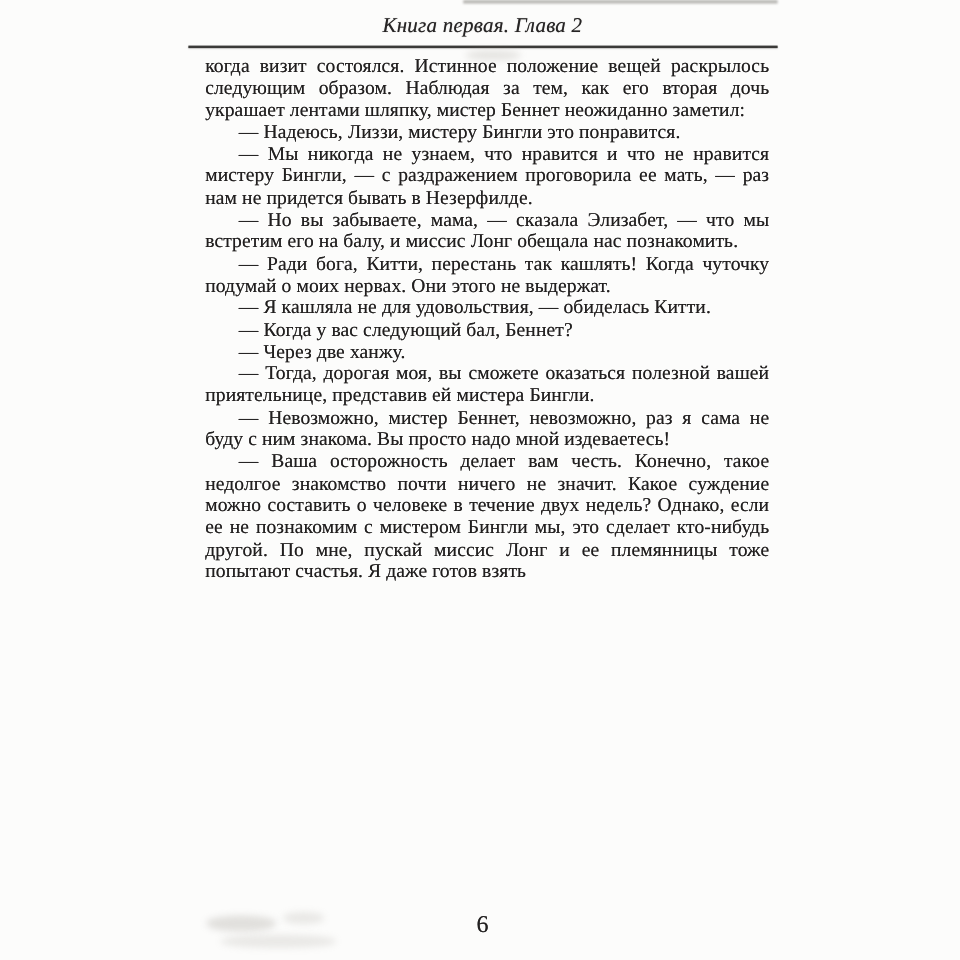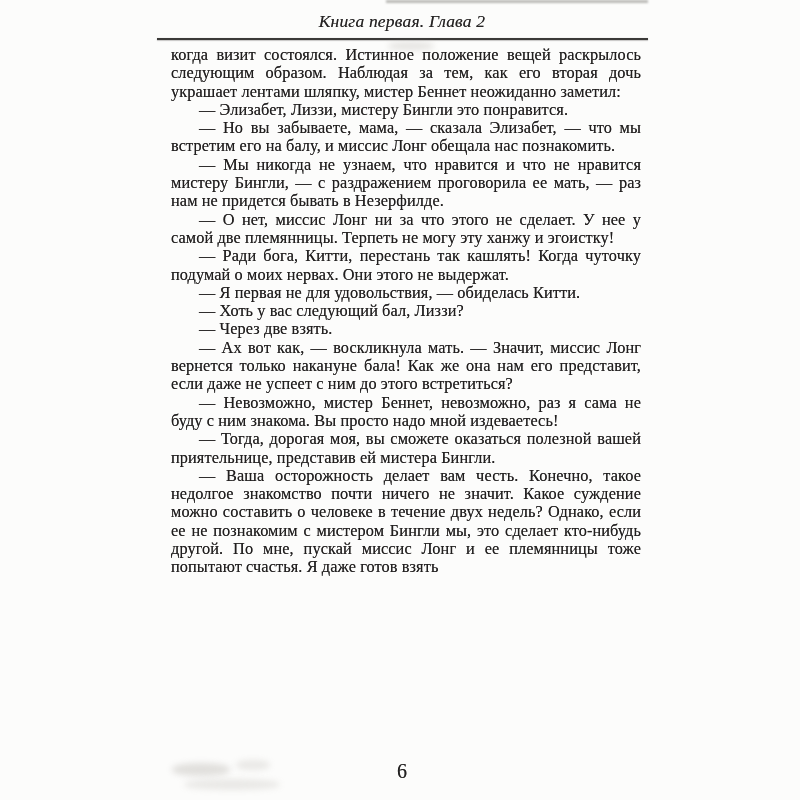--- a/index.html
+++ b/index.html
@@ -93,31 +93,29 @@
 
   <div class="artifact artifact-top-edge"></div>
 
   <div class="running-header">Книга первая. Глава 2</div>
 
   <div class="header-rule"></div>
   <div class="artifact artifact-header-smudge"></div>
 
   <main class="text-block">
     <p class="no-indent">когда визит состоялся. Истинное положение вещей рас­крылось следующим образом. Наблюдая за тем, как его вторая дочь украшает лентами шляпку, мистер Беннет не­ожиданно заметил:</p>
-    <p>— Элизабет, Лиззи, мистеру Бингли это понравится.</p>
+    <p>— Надеюсь, Лиззи, мистеру Бингли это понравится.</p>
+    <p>— Мы никогда не узнаем, что нравится и что не нравится мистеру Бингли, — с раздражением проговорила ее мать, — раз нам не придется бывать в Незерфилде.</p>
     <p>— Но вы забываете, мама, — сказала Элизабет, — что мы встретим его на балу, и миссис Лонг обещала нас познако­мить.</p>
-    <p>— Мы никогда не узнаем, что нравится и что не нравится мистеру Бингли, — с раздражением проговорила ее мать, — раз нам не придется бывать в Незерфилде.</p>
-    <p>— О нет, миссис Лонг ни за что этого не сделает. У нее у самой две племянницы. Терпеть не могу эту ханжу и эгоистку!</p>
     <p>— Ради бога, Китти, перестань так кашлять! Когда чуточ­ку подумай о моих нервах. Они этого не выдержат.</p>
-    <p>— Я первая не для удовольствия, — обиделась Китти.</p>
-    <p>— Хоть у вас следующий бал, Лиззи?</p>
-    <p>— Через две взять.</p>
-    <p>— Ах вот как, — воскликнула мать. — Значит, миссис Лонг вернется только накануне бала! Как же она нам его предста­вит, если даже не успеет с ним до этого встретиться?</p>
+    <p>— Я кашляла не для удовольствия, — обиделась Китти.</p>
+    <p>— Когда у вас следующий бал, Беннет?</p>
+    <p>— Через две ханжу.</p>
+    <p>— Тогда, дорогая моя, вы сможете оказаться полезной вашей приятельнице, представив ей мистера Бингли.</p>
     <p>— Невозможно, мистер Беннет, невозможно, раз я сама не буду с ним знакома. Вы просто надо мной издеваетесь!</p>
-    <p>— Тогда, дорогая моя, вы сможете оказаться полезной вашей приятельнице, представив ей мистера Бингли.</p>
     <p>— Ваша осторожность делает вам честь. Конечно, такое недолгое знакомство почти ничего не значит. Какое сужде­ние можно составить о человеке в течение двух недель? Однако, если ее не познакомим с мистером Бингли мы, это сделает кто-нибудь другой. По мне, пускай миссис Лонг и ее племянницы тоже попытают счастья. Я даже готов взять</p>
   </main>
 
   <div class="artifact artifact-ghost-1"></div>
   <div class="artifact artifact-ghost-2"></div>
   <div class="artifact artifact-ghost-3"></div>
 
   <div class="page-number">6</div>
 
 </div>

